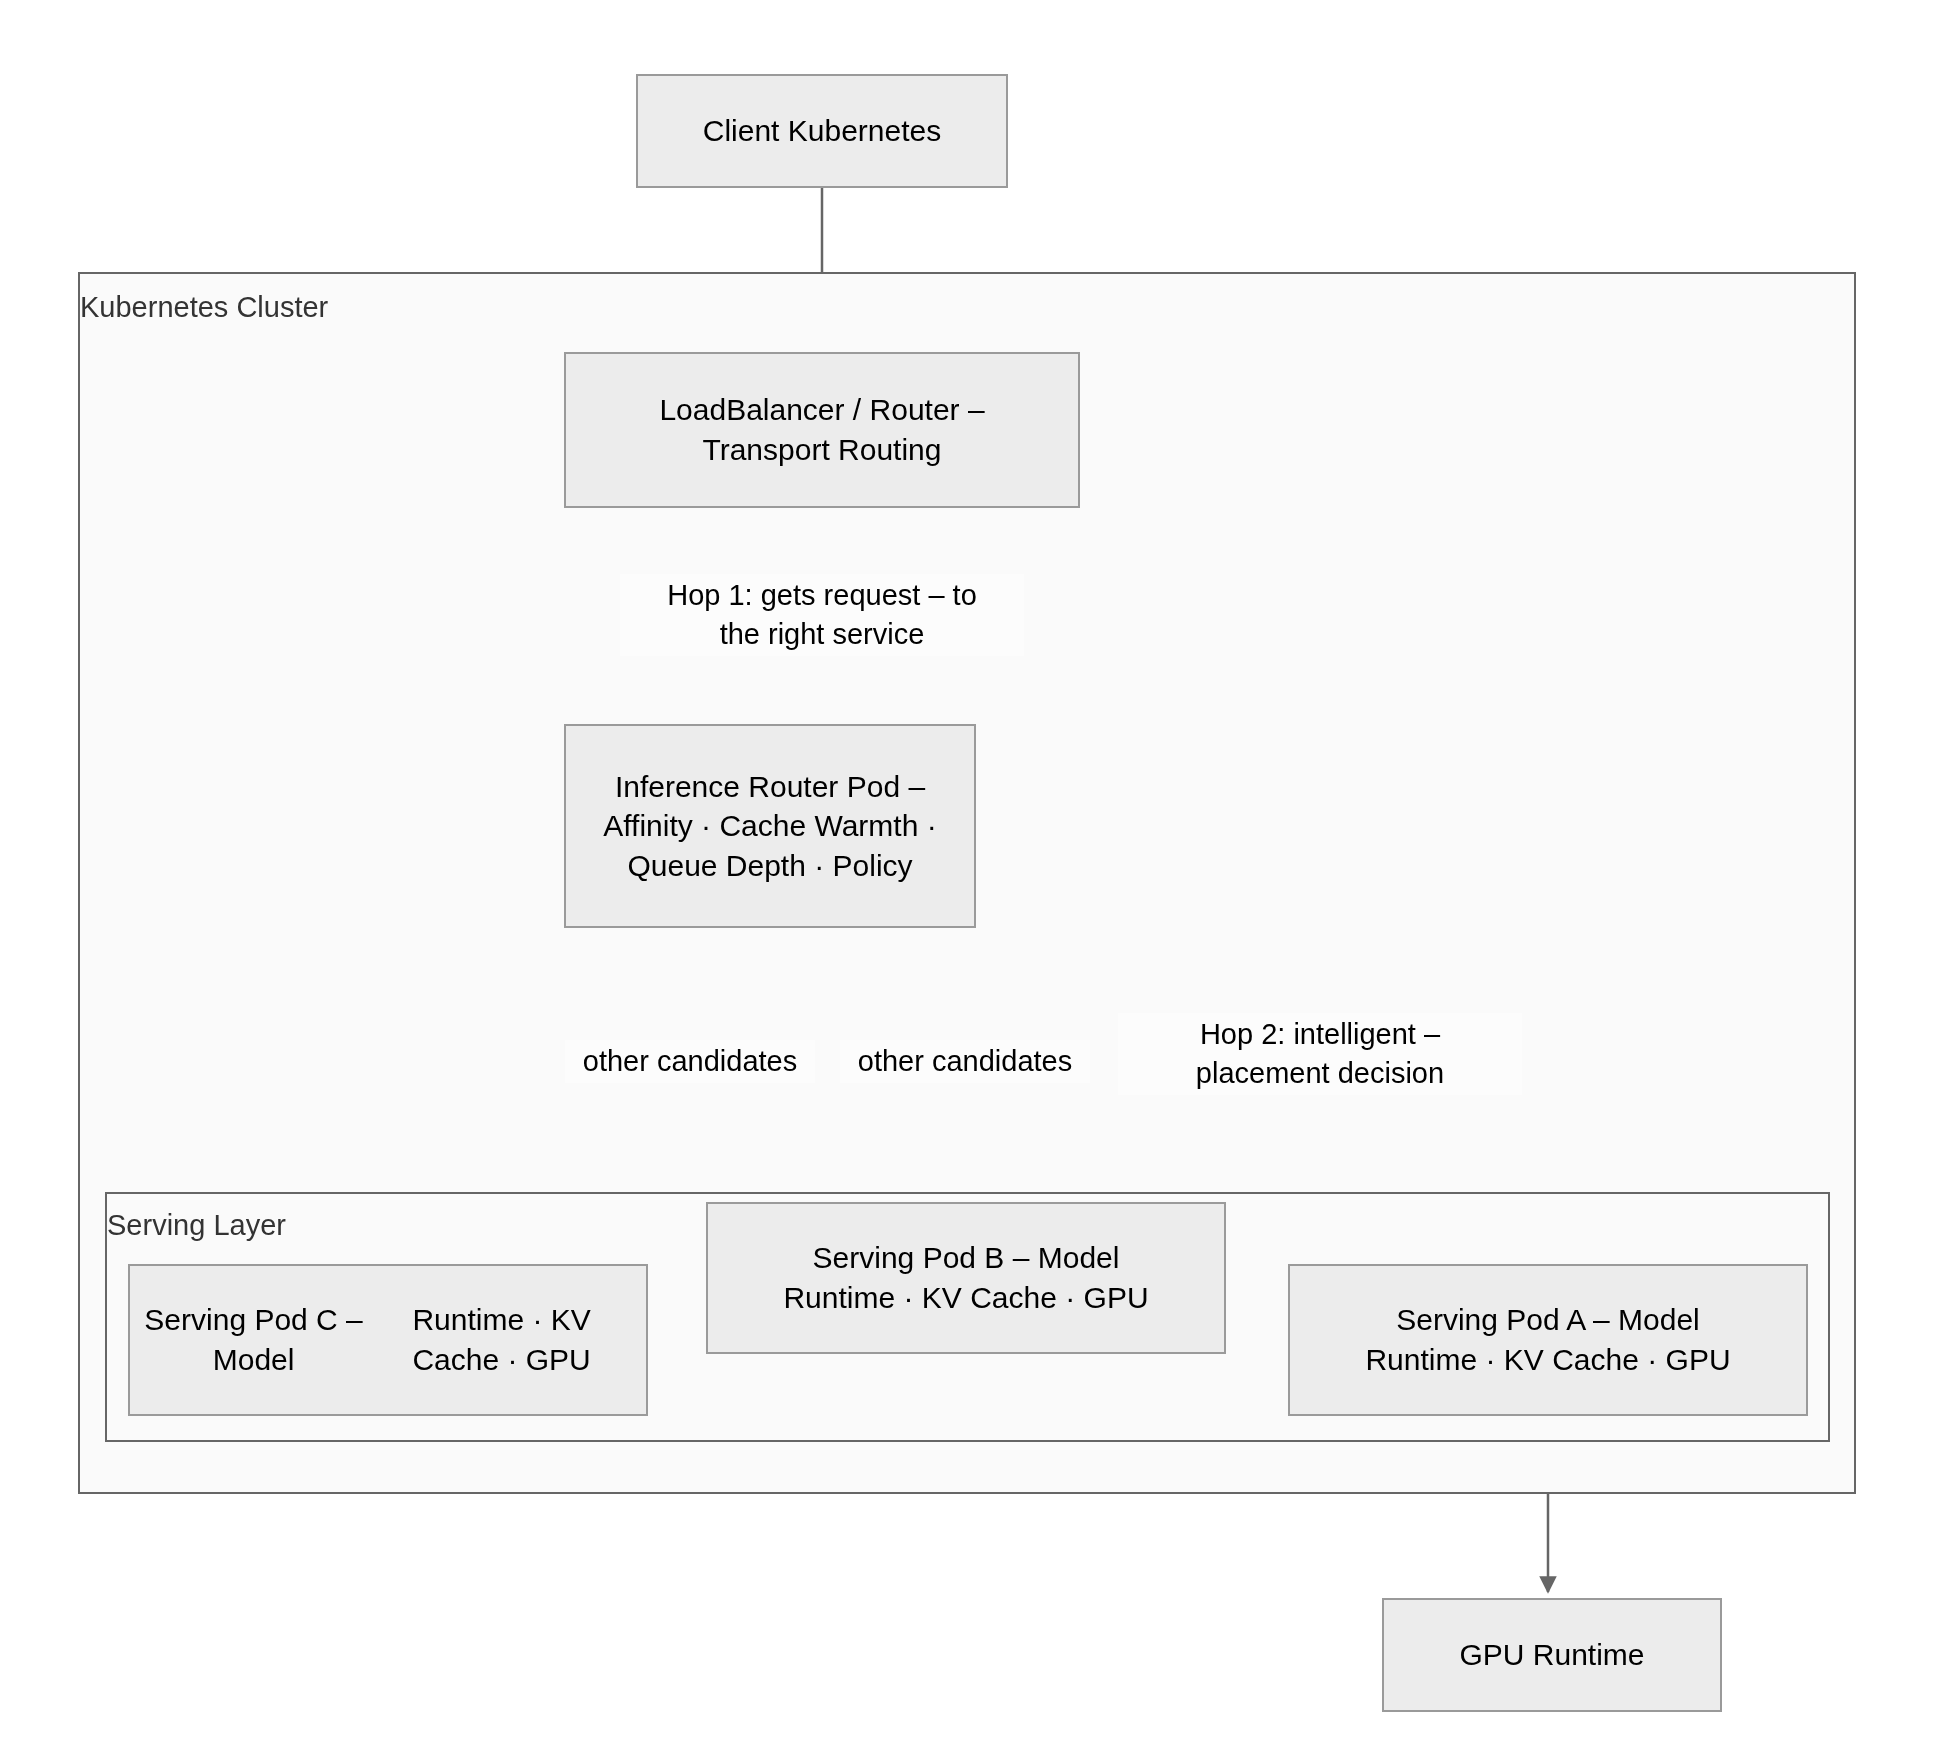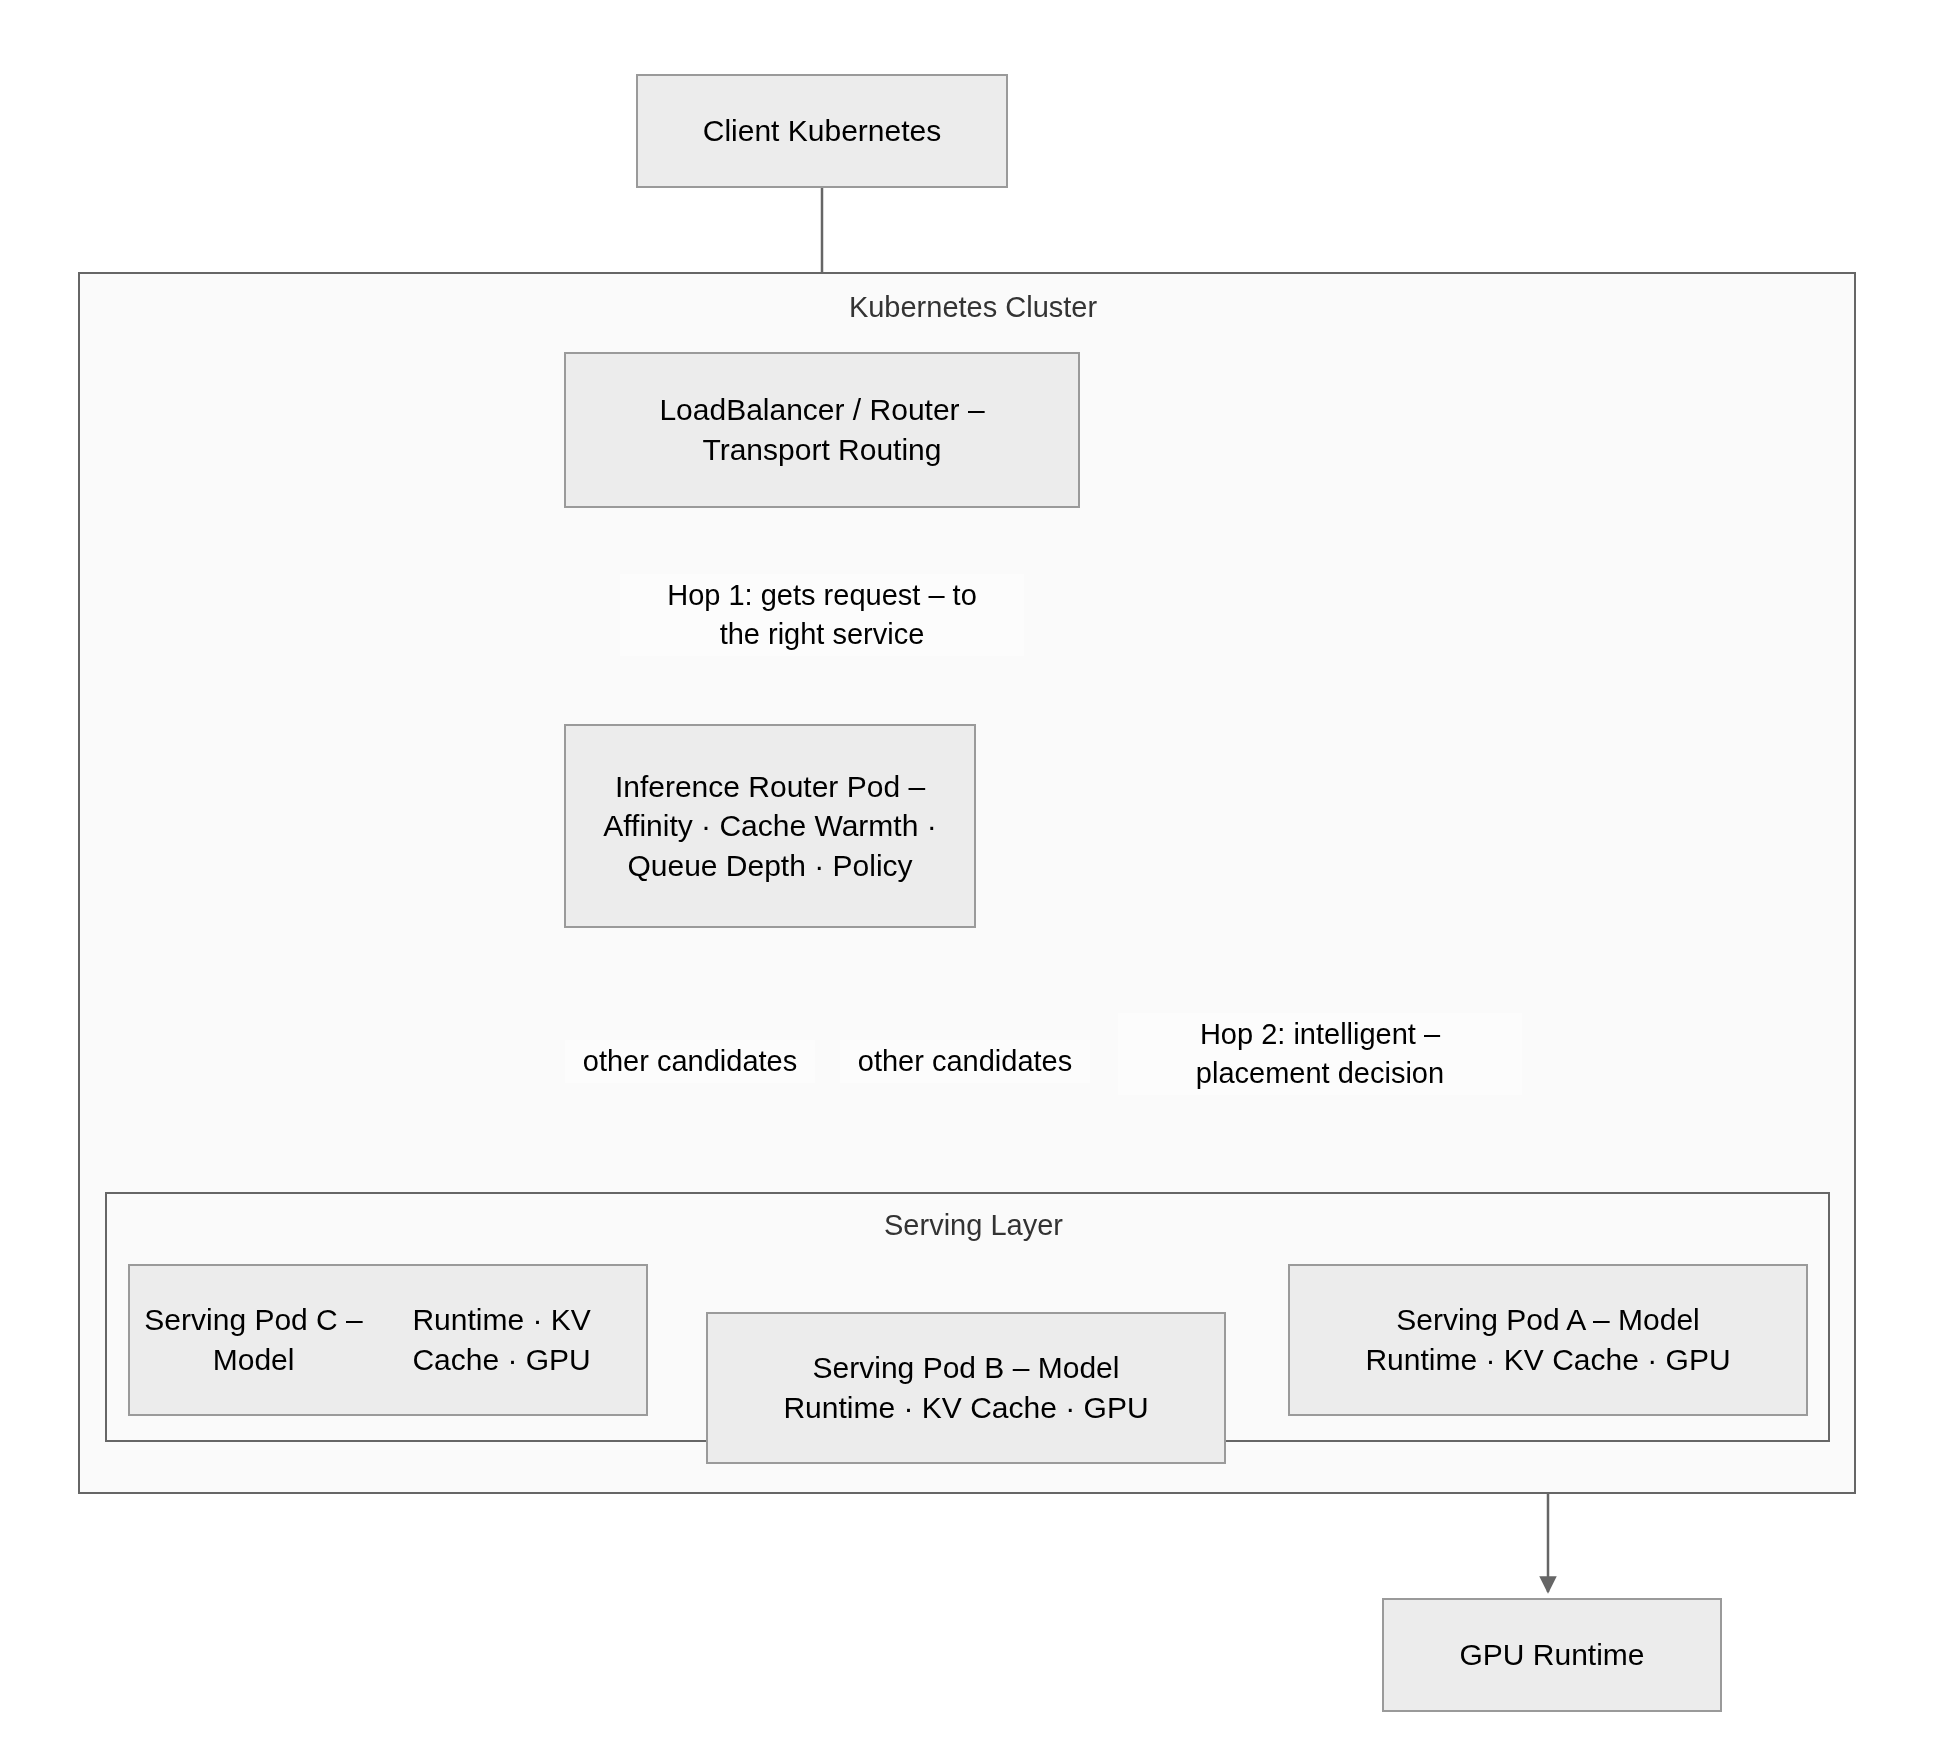--- a/index.html
+++ b/index.html
@@ -32,26 +32,24 @@
   .group {
     position: absolute;
     background: #fafafa;
     border: 2px solid #666666;
     box-sizing: border-box;
   }
   .group-label {
     position: absolute;
     left: 0;
     right: 0;
-    text-align: center;
     font-size: 29px;
     color: #333333;
     line-height: 1.2;
     white-space: nowrap;
-    margin-left: 12px;
   }
 
   
   .node {
     position: absolute;
     background: #ececec;
     border: 2px solid #9a9a9a;
     box-sizing: border-box;
     display: flex;
     align-items: center;
@@ -126,21 +124,21 @@
     <span>Inference Router Pod –</span>
     <span>Affinity · Cache Warmth ·</span>
     <span>Queue Depth · Policy</span>
   </div>
 
   <div class="node" style="left:128px; top:1264px; width:520px; height:152px; flex-direction:row;">
     <span>Serving Pod C – Model</span>
     <span>Runtime · KV Cache · GPU</span>
   </div>
 
-  <div class="node" style="left:706px; top:1312px; width:520px; height:152px; flex-direction:column;">
+  <div class="node" style="left:706px; top:1202px; width:520px; height:152px; flex-direction:column;">
     <span>Serving Pod B – Model</span>
     <span>Runtime · KV Cache · GPU</span>
   </div>
 
   <div class="node" style="left:1288px; top:1264px; width:520px; height:152px; flex-direction:column;justify-content:center;">
     <span>Serving Pod A – Model</span>
     <span>Runtime · KV Cache · GPU</span>
   </div>
 
   <div class="node" style="left:1382px; top:1598px; width:340px; height:114px;">

